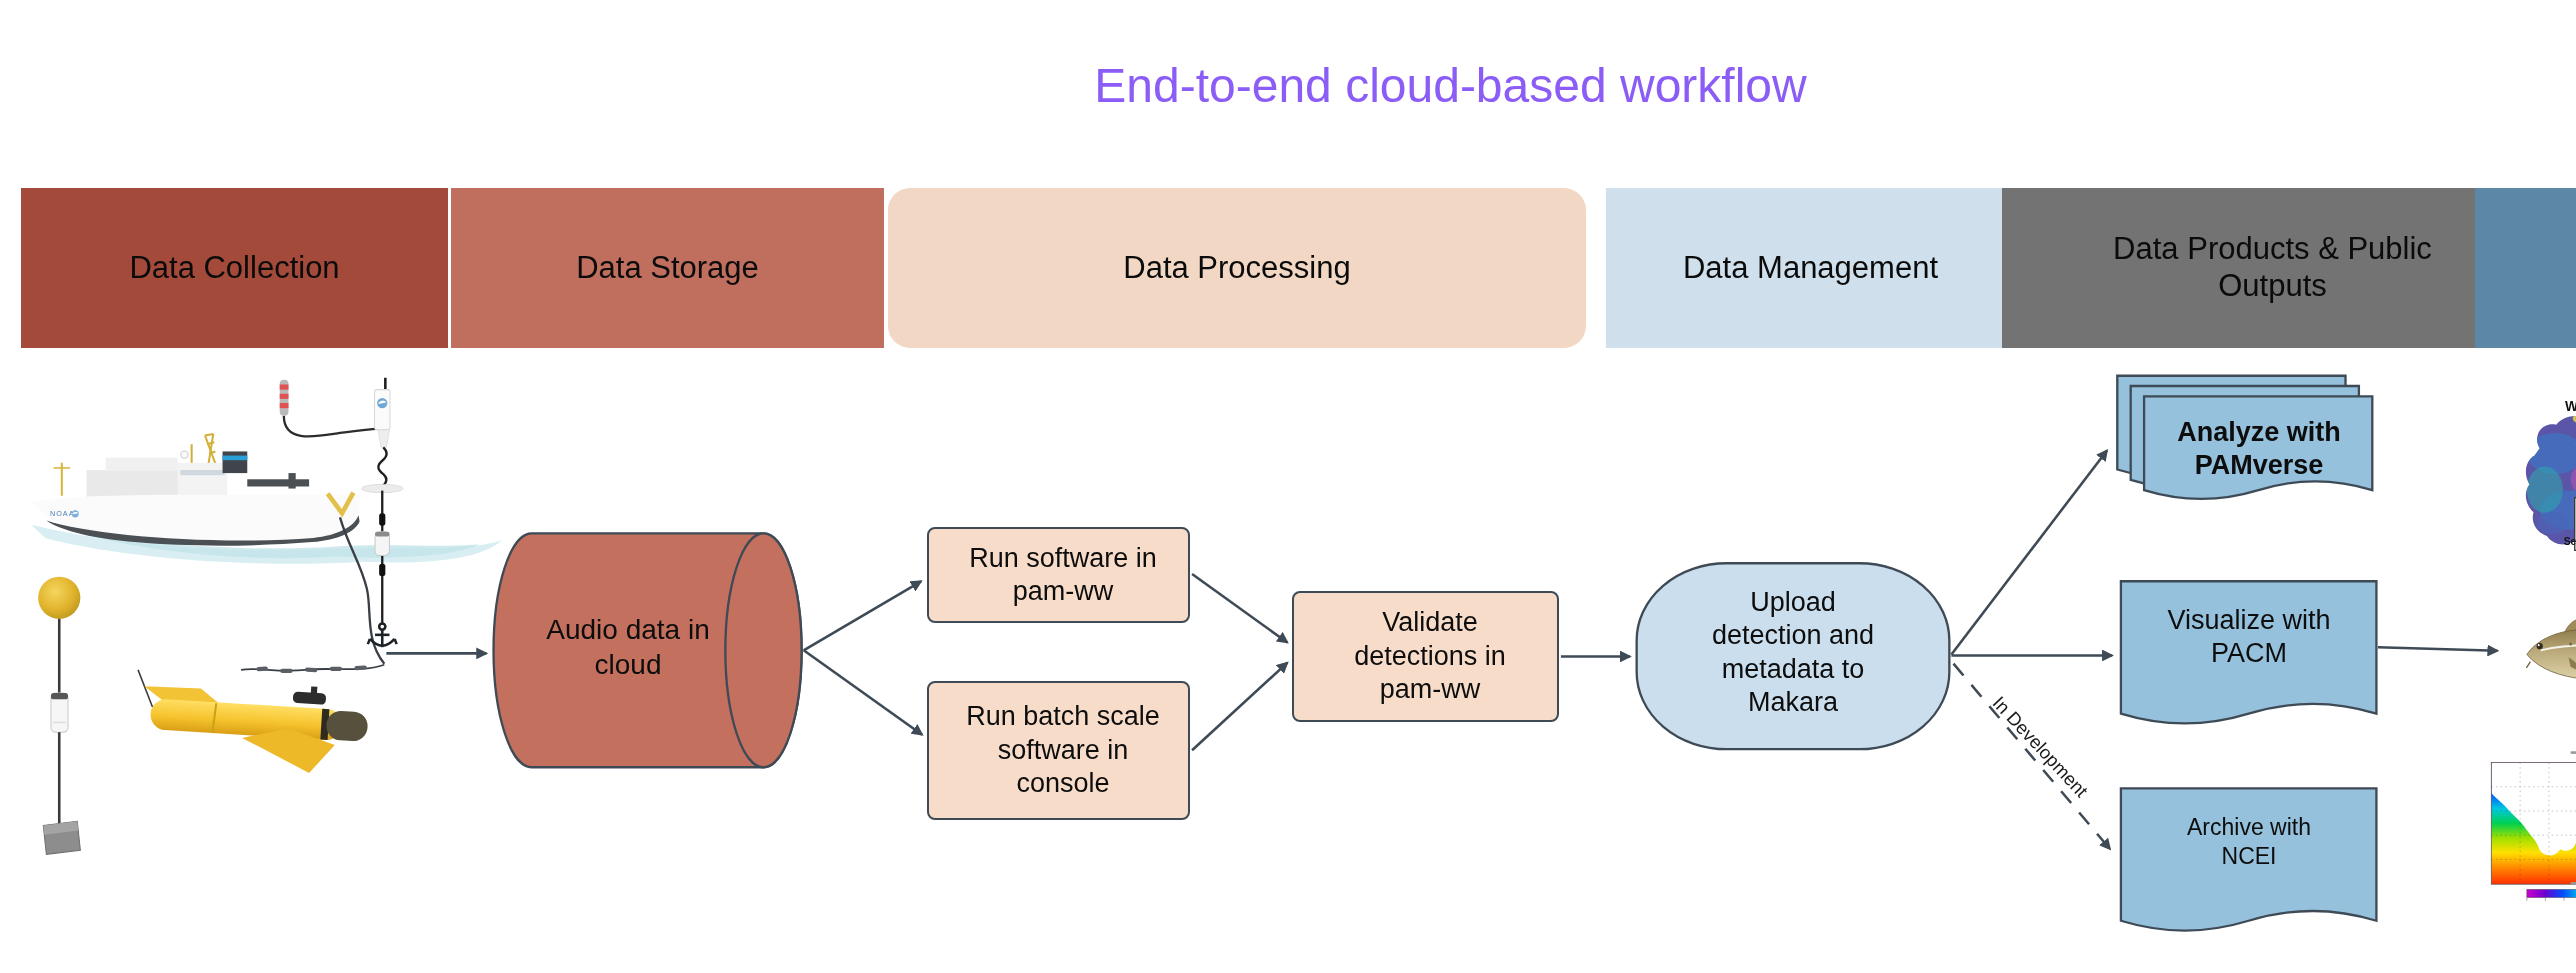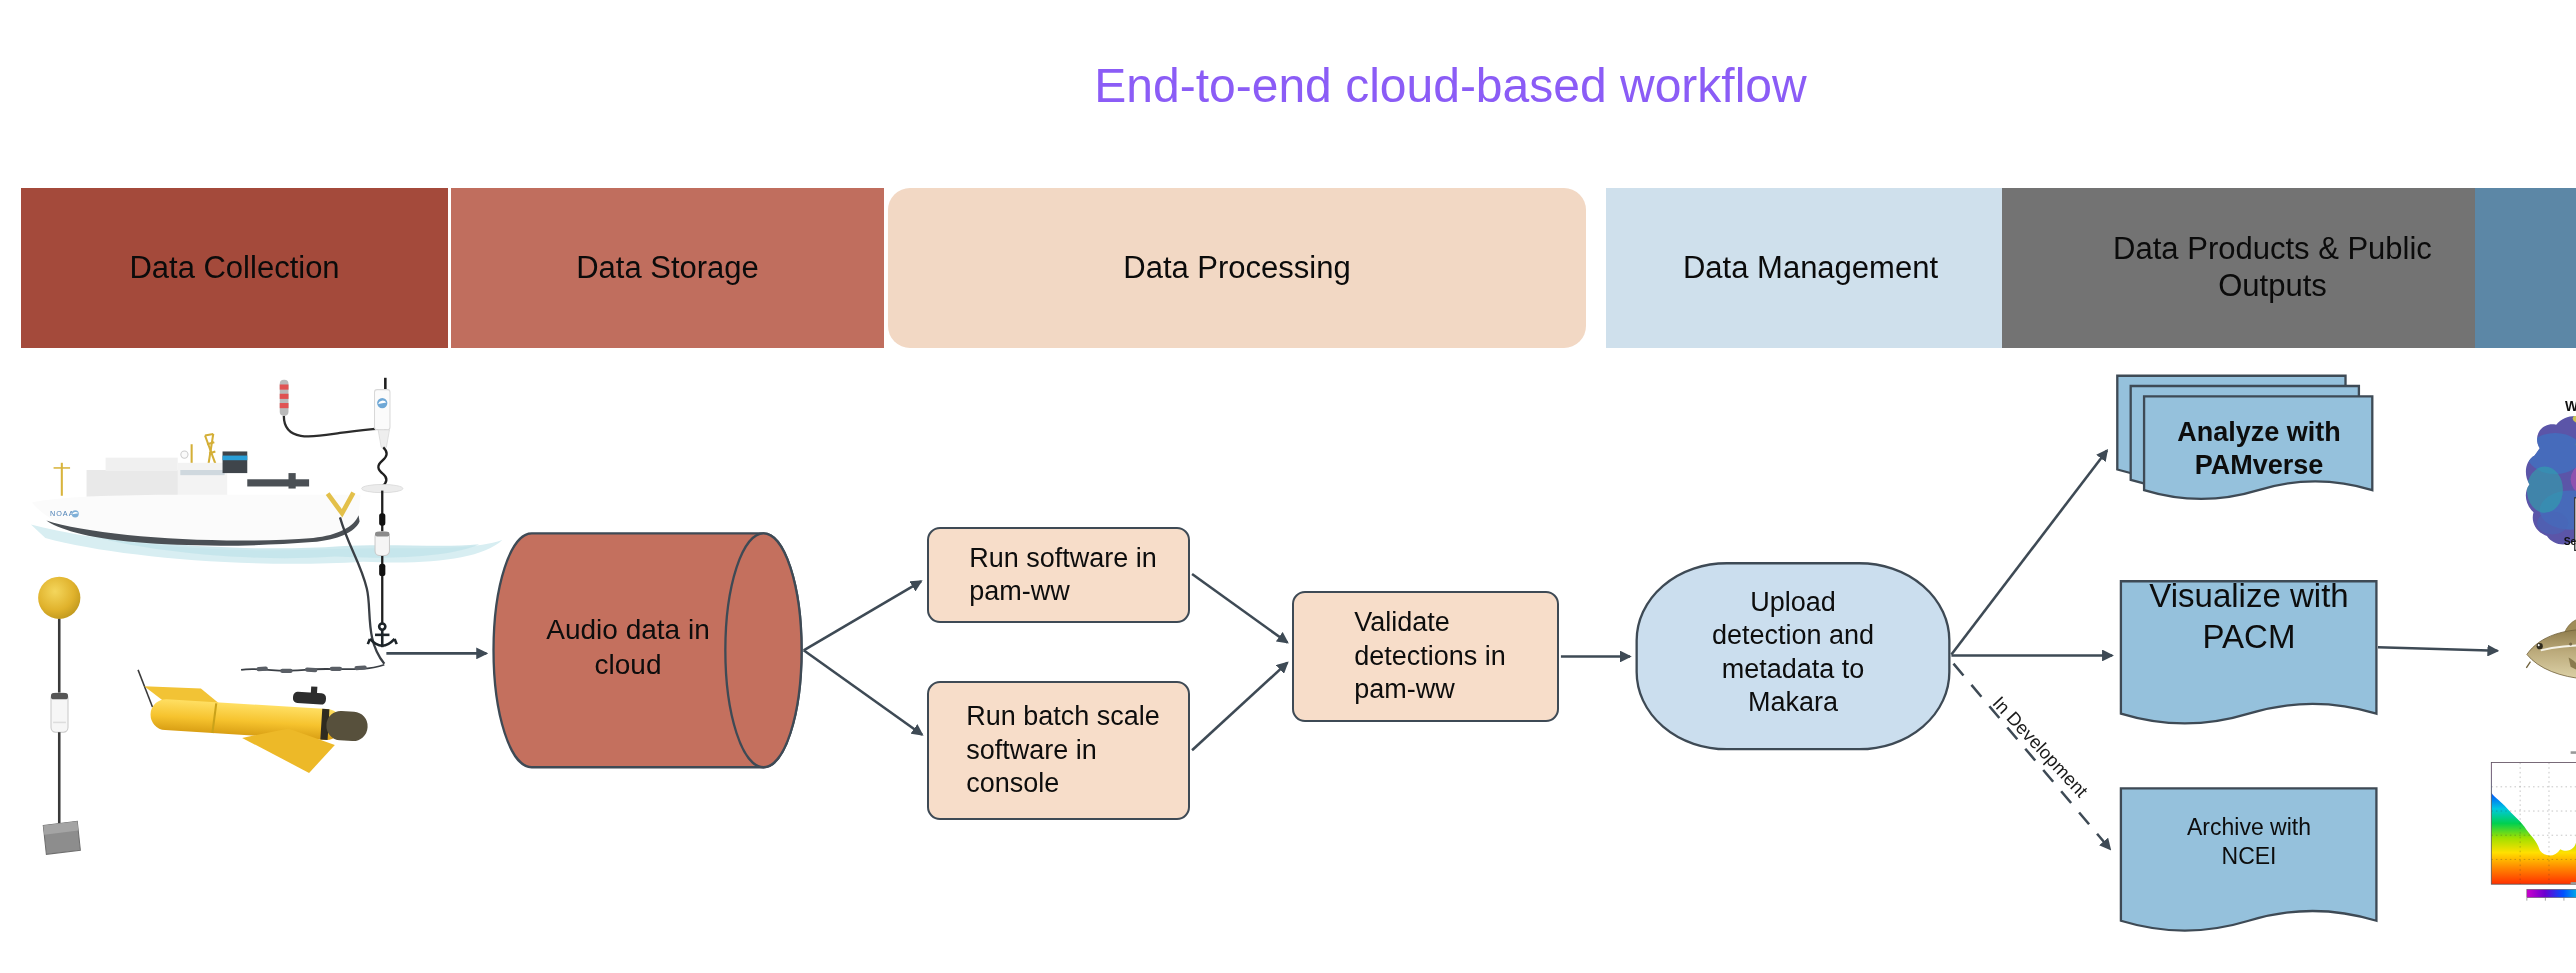--- a/index.html
+++ b/index.html
@@ -16,22 +16,22 @@
   .band{
     position:absolute;top:0;height:160px;display:flex;align-items:center;justify-content:center;
     text-align:center;font-size:31px;color:#0b0b0b;line-height:1.18;
   }
   .band span{display:block;}
   .node-label{
     z-index:4;text-align:center;white-space:pre-line;line-height:1.24;
     font-size:27px;color:#0d0d0d;
   }
   .flowbox{
-    position:absolute;z-index:3;box-sizing:border-box;border:2.1px solid #3E4A55;border-radius:13px;
-    display:flex;align-items:center;justify-content:center;text-align:left;
+    position:absolute;z-index:3;box-sizing:border-box;border:2.1px solid #3E4A55;border-radius:8px;
+    display:flex;align-items:center;justify-content:center;text-align:center;
     white-space:pre-line;font-size:27px;line-height:1.24;color:#0d0d0d;padding-left:9px;
   }
   #lbl-indev{
     transform:rotate(47deg);transform-origin:center;font-size:18.5px;color:#1a1a1a;z-index:4;
     width:170px;text-align:center;white-space:nowrap;
   }
   #diagram-svg{position:absolute;left:0;top:0;z-index:1;}
 </style>
 </head>
 <body>
@@ -69,21 +69,21 @@
 pam-ww</div>
 
 <div class="abs node-label" style="left:499px;top:613px;width:258px;font-size:28px;">Audio data in
 cloud</div>
 <div class="abs node-label" style="left:1642px;top:586px;width:302px;">Upload
 detection and
 metadata to
 Makara</div>
 <div class="abs node-label" style="left:2151px;top:416px;width:216px;font-size:27px;font-weight:bold;">Analyze with
 PAMverse</div>
-<div class="abs node-label" style="left:2128px;top:576px;width:242px;font-size:33px;">Visualize with
+<div class="abs node-label" style="left:2128px;top:604px;width:242px;font-size:27px;">Visualize with
 PACM</div>
 <div class="abs node-label" style="left:2128px;top:813px;width:242px;font-size:23px;">Archive with
 NCEI</div>
 <div id="lbl-indev" class="abs" style="left:1955px;top:736px;">In Development</div>
 
 <svg id="diagram-svg" width="2940" height="974" viewBox="0 0 5707 1890" xmlns="http://www.w3.org/2000/svg">
   <defs>
     <marker id="arrowhead" viewBox="0 0 10 10" refX="8.5" refY="5" markerWidth="4.6" markerHeight="4.6" orient="auto-start-reverse">
       <path d="M0,0 L10,5 L0,10 z" fill="#3E4A55"></path>
     </marker>

